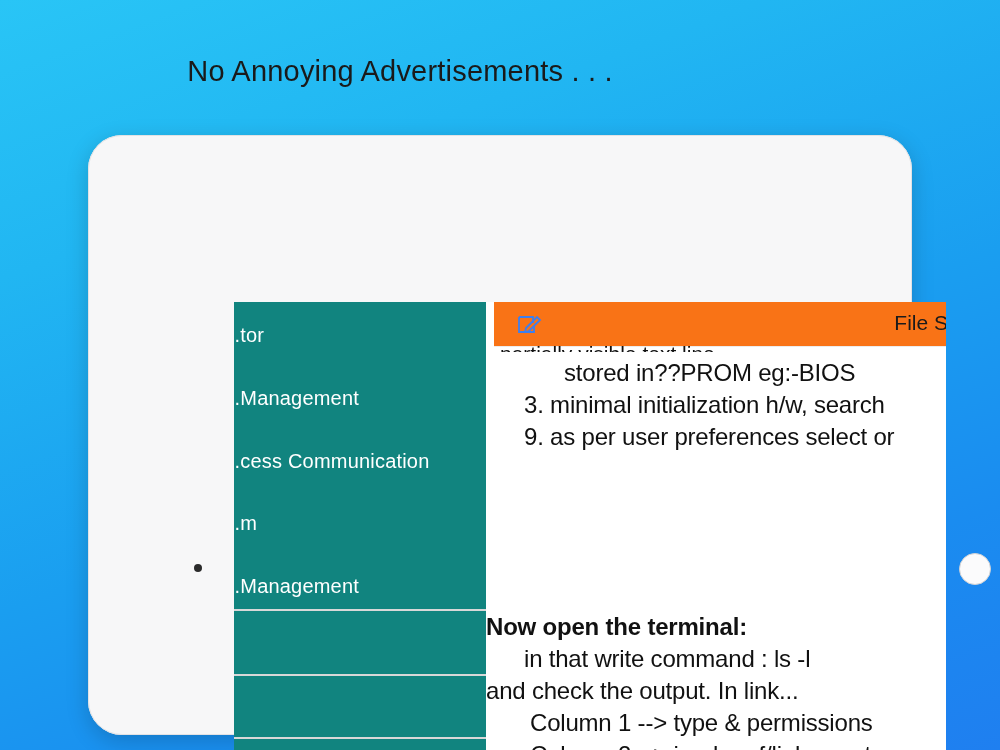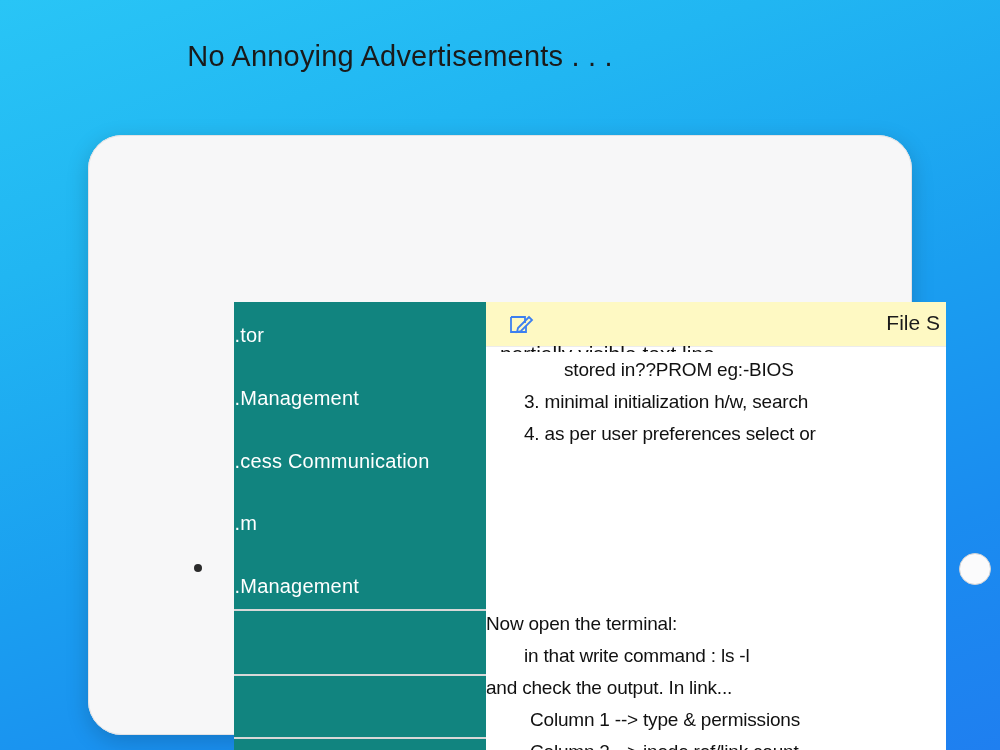--- a/index.html
+++ b/index.html
@@ -11,21 +11,21 @@
     height: 750px;
     overflow: hidden;
     font-family: "Liberation Sans", sans-serif;
     background: linear-gradient(160deg, #29c5f6 0%, #21b6f2 25%, #1a9ef0 55%, #1a8cf0 78%, #1f7ff0 100%);
     position: relative;
   }
 
   
   .headline {
     position: absolute;
-    top: 40px;
+    top: 55px;
     left: 0;
     width: 800px;
     text-align: center;
     font-size: 29px;
     color: #1a1a1a;
     letter-spacing: 0.2px;
     font-family: "Liberation Sans", sans-serif;
   }
 
   
@@ -119,25 +119,25 @@
   .doc-pane {
     position: absolute;
     left: 252px;
     top: 0;
     width: 460px;
     height: 533px;
     background: #ffffff;
   }
   .doc-toolbar {
     position: absolute;
-    left: 0;
+    left: 8px;
     top: 0;
     width: 460px;
     height: 44px;
-    background: #fef9c3;
+    background: #f97316;
     border-bottom: 1px solid #ececec;
   }
   .compose-icon {
     position: absolute;
     left: 22px;
     top: 10px;
     width: 26px;
     height: 26px;
   }
   .doc-title {
@@ -159,21 +159,21 @@
     top: 44px;
     width: 460px;
     height: 489px;
     overflow: hidden;
     color: #111;
     font-family: "Liberation Sans", sans-serif;
   }
   .doc-line {
     position: absolute;
     white-space: nowrap;
-    font-size: 19px;
+    font-size: 24px;
     letter-spacing: -0.2px;
   }
   .clipped-top {
     position: absolute;
     left: 14px;
     top: -4px;
     width: 450px;
     height: 10px;
     overflow: hidden;
     color: #111;
@@ -226,23 +226,23 @@
           </svg>
         </span>
         <div class="doc-title">File S</div>
       </div>
 
       <div class="doc-body">
         <div class="clipped-top">partially visible text line</div>
 
         <div class="doc-line" style="left:78px; top:13px;">stored in??PROM eg:-BIOS</div>
         <div class="doc-line" style="left:38px; top:45px;">3. minimal initialization h/w, search</div>
-        <div class="doc-line" style="left:38px; top:77px;">4. as per user preferences select or</div>
-
-        <div class="doc-line" style="left:0px;  top:267px;">Now open the terminal:</div>
+        <div class="doc-line" style="left:38px; top:77px;">9. as per user preferences select or</div>
+
+        <div class="doc-line" style="left:0px;  top:267px;font-weight:bold;">Now open the terminal:</div>
         <div class="doc-line" style="left:38px; top:299px;">in that write command : ls -l</div>
         <div class="doc-line" style="left:0px;  top:331px;">and check the output. In link...</div>
         <div class="doc-line" style="left:44px; top:363px;">Column 1 --&gt; type &amp; permissions</div>
         <div class="doc-line" style="left:44px; top:395px;">Column 2 --&gt; inode ref/link count</div>
 
       </div>
     </div>
 
   </div>
 </div>

